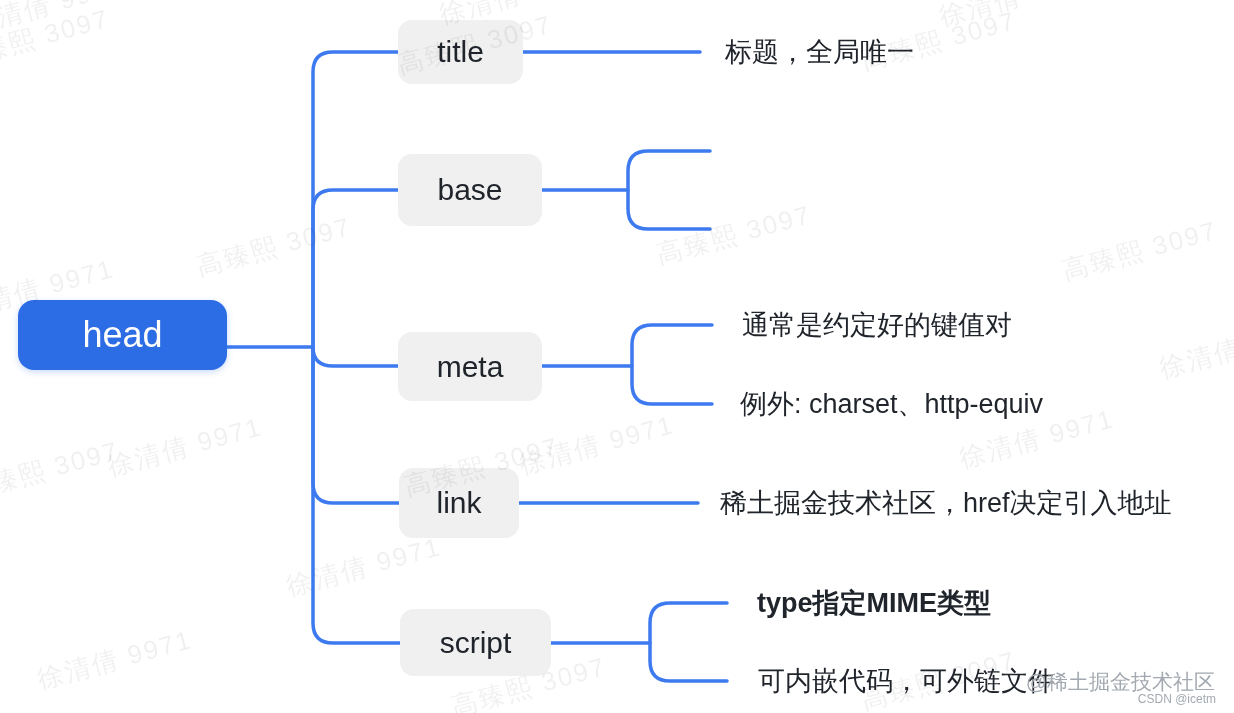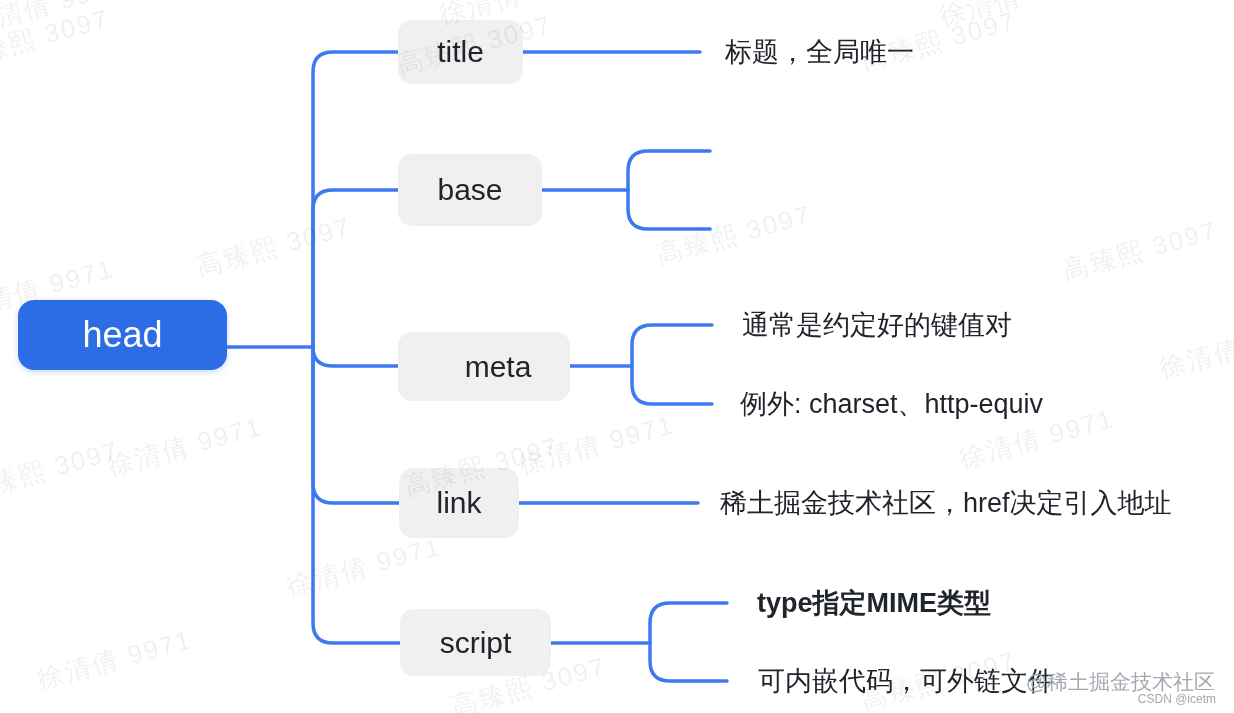--- a/index.html
+++ b/index.html
@@ -10,21 +10,21 @@
   body{font-family:"Liberation Sans","DejaVu Sans",sans-serif;background:#fff;}
   .stage{position:relative;width:1234px;height:713px;background:#fff;overflow:hidden;}
   .lines{position:absolute;left:0;top:0;z-index:1;}
   .ln{fill:none;stroke:var(--line);stroke-width:3.5;stroke-linecap:round;}
   .node{position:absolute;display:flex;align-items:center;justify-content:center;z-index:2;white-space:nowrap;}
   .root-node{left:18px;top:300px;width:209px;height:70px;background:var(--root-bg);color:#fff;
     border-radius:16px;font-size:36px;font-weight:500;box-shadow:0 2px 6px rgba(44,108,228,0.25);}
   .child{background:var(--child-bg);color:var(--ink);border-radius:14px;font-size:30px;}
   #node-title {left:398px;top:20px; width:125px;height:64px;}
   #node-base  {left:398px;top:154px;width:144px;height:72px;}
-  #node-meta  {left:398px;top:332px;width:144px;height:69px;padding-left:28px;}
+  #node-meta  {left:398px;top:332px;width:144px;height:69px;}
   #node-link  {left:399px;top:468px;width:120px;height:70px;}
   #node-script{left:400px;top:609px;width:151px;height:67px;}
   .leaf{position:absolute;transform:translateY(-50%);font-size:27px;color:var(--ink);
     white-space:nowrap;z-index:2;}
   #leaf-title-0 {left:725px;top:52px;}
   #leaf-base-0  {left:737px;top:151px;}
   #leaf-base-1  {left:740px;top:229px;}
   #leaf-meta-0  {left:742px;top:325px;}
   #leaf-meta-1  {left:740px;top:404px;}
   #leaf-link-0  {left:720px;top:503px;}

